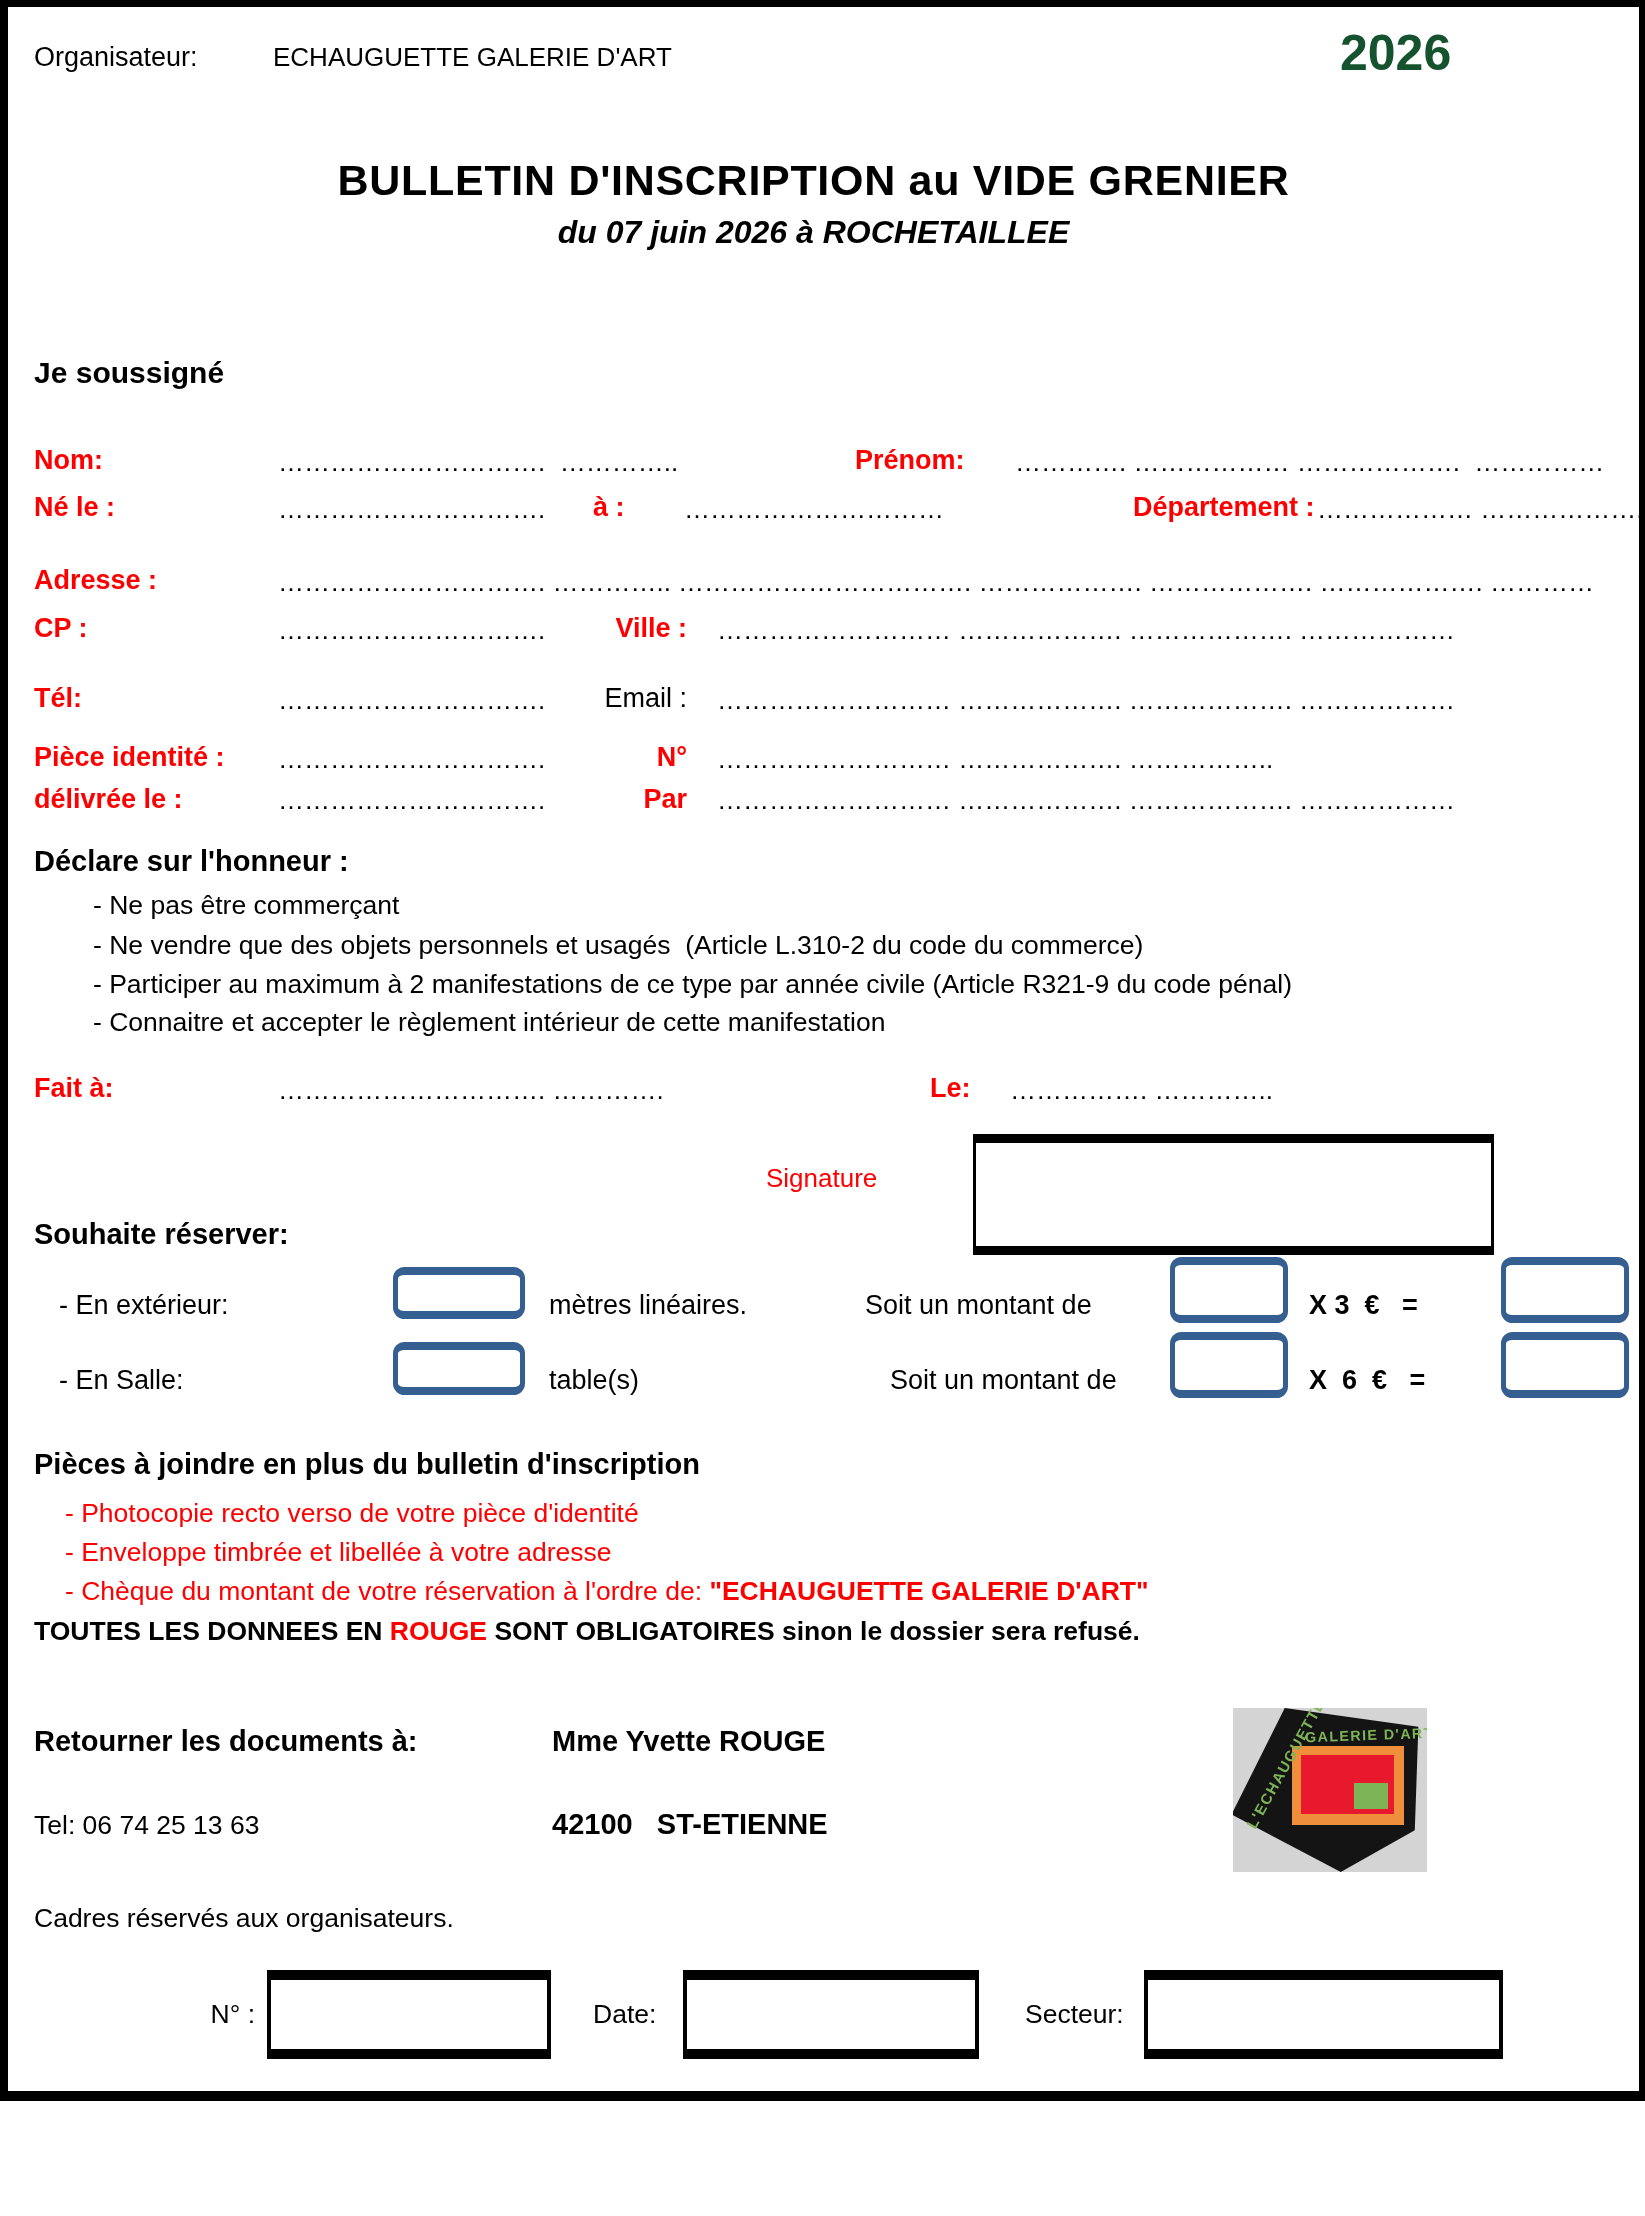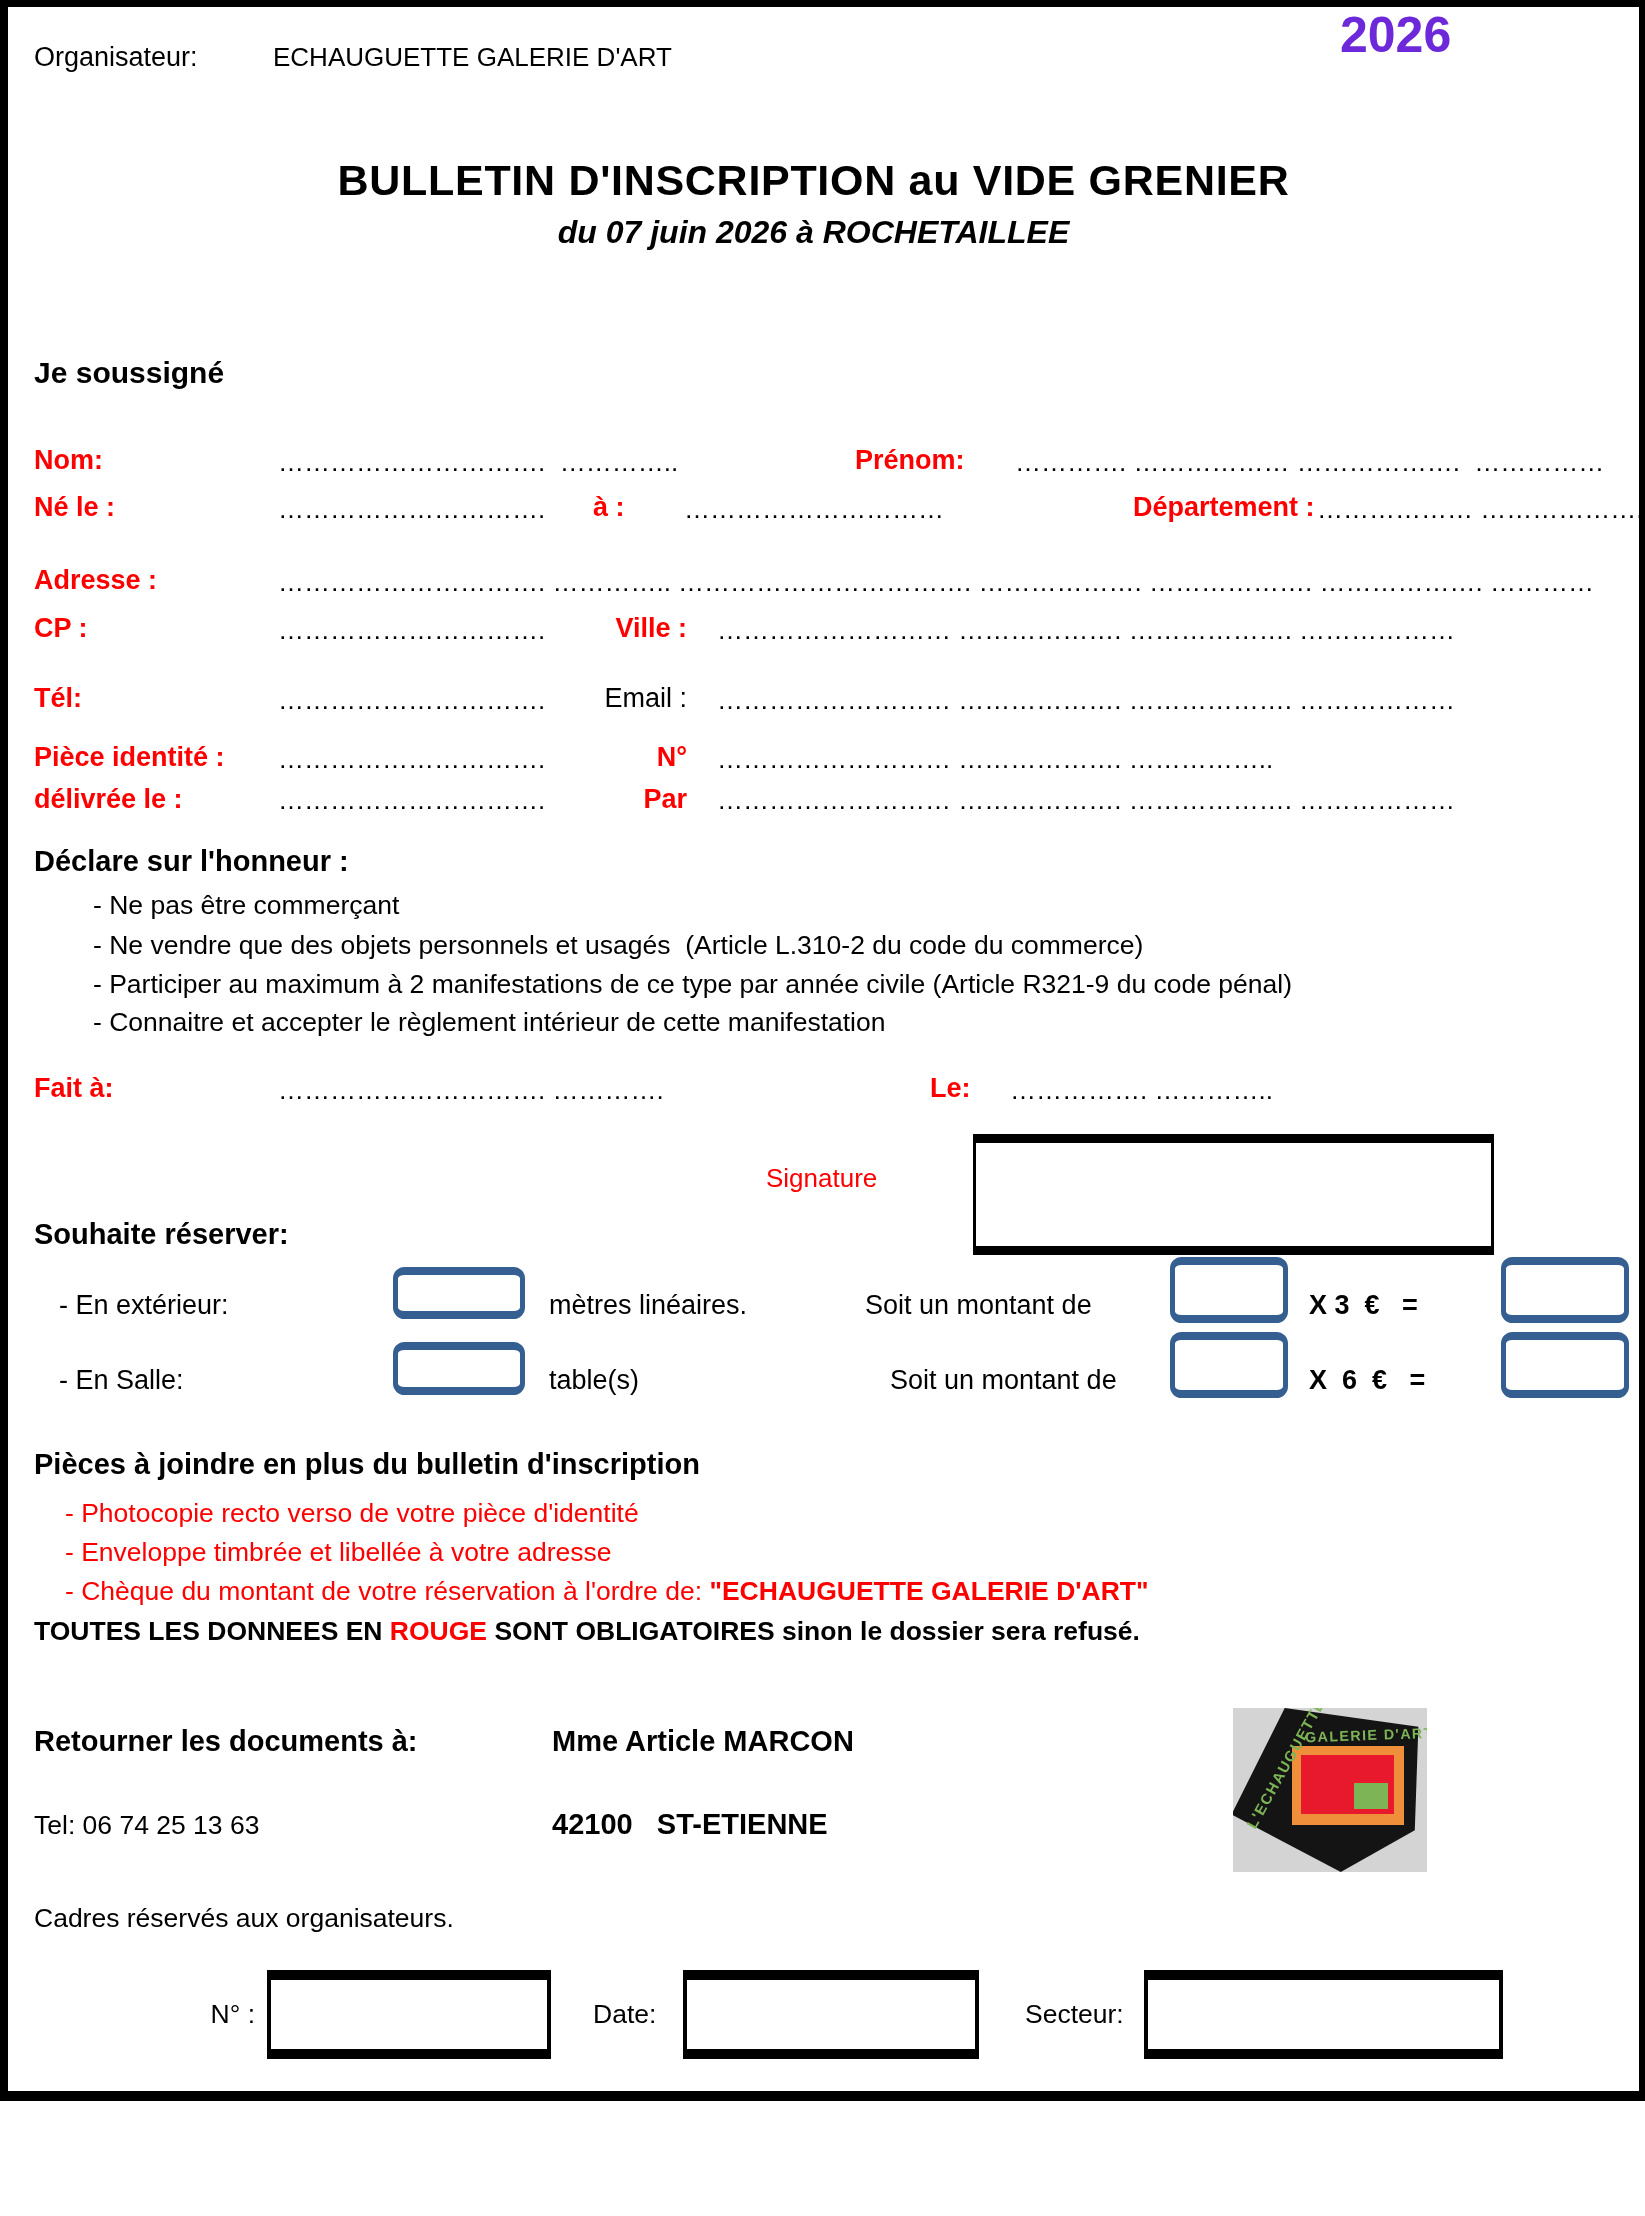--- a/index.html
+++ b/index.html
@@ -8,21 +8,21 @@
   .frame{position:absolute;left:0;top:0;width:1646px;height:2101px;
          border:solid #000;border-width:7.2px 7.2px 10px 8.6px;box-sizing:border-box;pointer-events:none;}
   .t{position:absolute;white-space:pre;font-size:27px;line-height:1.15;}
   .red{color:#ff0000;}
   .b{font-weight:bold;}
   .dots{color:#000;font-size:26px;}
   .rlab{width:185px;text-align:right;}
   
   #org-l{left:34px;top:42px;}
   #org-v{left:273px;top:43px;font-size:26px;}
-  #year{left:1340px;top:7px;font-size:50px;font-weight:bold;color:#6d28d9;}
+  #year{left:1340px;top:25px;font-size:50px;font-weight:bold;color:#14532d;}
   
   .titlewrap{position:absolute;left:0;width:1584px;text-align:center;padding-left:43px;box-sizing:border-box;}
   #t1{top:156px;font-size:43px;letter-spacing:0.7px;}
   #t2{top:214px;font-size:32px;font-style:italic;}
   
   #intro{left:34px;top:356px;font-size:30px;}
   
   #nom-l{left:34px;top:445px;} #nom-d{left:278px;top:448px;}
   #prenom-l{left:855px;top:445px;} #prenom-d{left:1015px;top:448px;}
   #ne-l{left:34px;top:492px;} #ne-d{left:278px;top:495px;}
@@ -174,21 +174,21 @@
   <span class="t b" id="sal-f">X  6  €   =</span>
   <div class="bluebox" id="sal-b3"></div>
 
   <span class="t b" id="pieces-h">Pièces à joindre en plus du bulletin d'inscription</span>
   <span class="t red" id="p-0">- Photocopie recto verso de votre pièce d'identité</span>
   <span class="t red" id="p-1">- Enveloppe timbrée et libellée à votre adresse</span>
   <span class="t red" id="p-2"><span>- Chèque du montant de votre réservation à l'ordre de: </span><span class="b">"ECHAUGUETTE GALERIE D'ART"</span></span>
   <span class="t b" id="note"><span>TOUTES LES DONNEES EN </span><span class="red">ROUGE</span><span> SONT OBLIGATOIRES sinon le dossier sera refusé.</span></span>
 
   <span class="t b" id="ret-h">Retourner les documents à:</span>
-  <span class="t b" id="ret-n">Mme Article MARCON</span>
+  <span class="t b" id="ret-n">Mme Yvette ROUGE</span>
   <span class="t b" id="ret-a2">42100   ST-ETIENNE</span>
   <span class="t" id="ret-t">Tel: 06 74 25 13 63</span>
 
   <div id="logo">
     <svg width="194" height="164" viewBox="0 0 270 228">
       <polygon points="72,0 258,26 253,170 150,228 -2,148" fill="#141414"></polygon>
     </svg>
     <div id="logo-orange"></div>
     <div id="logo-red"></div>
     <div id="logo-green"></div>

